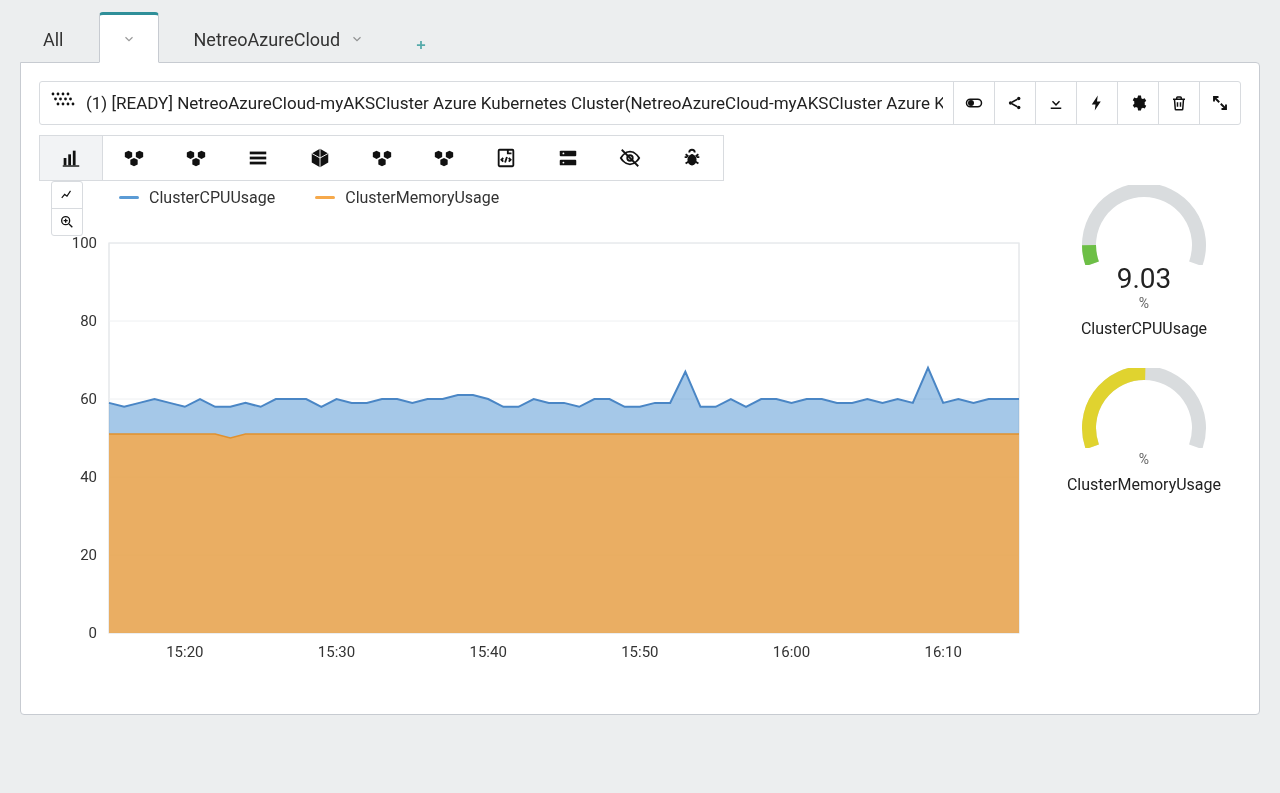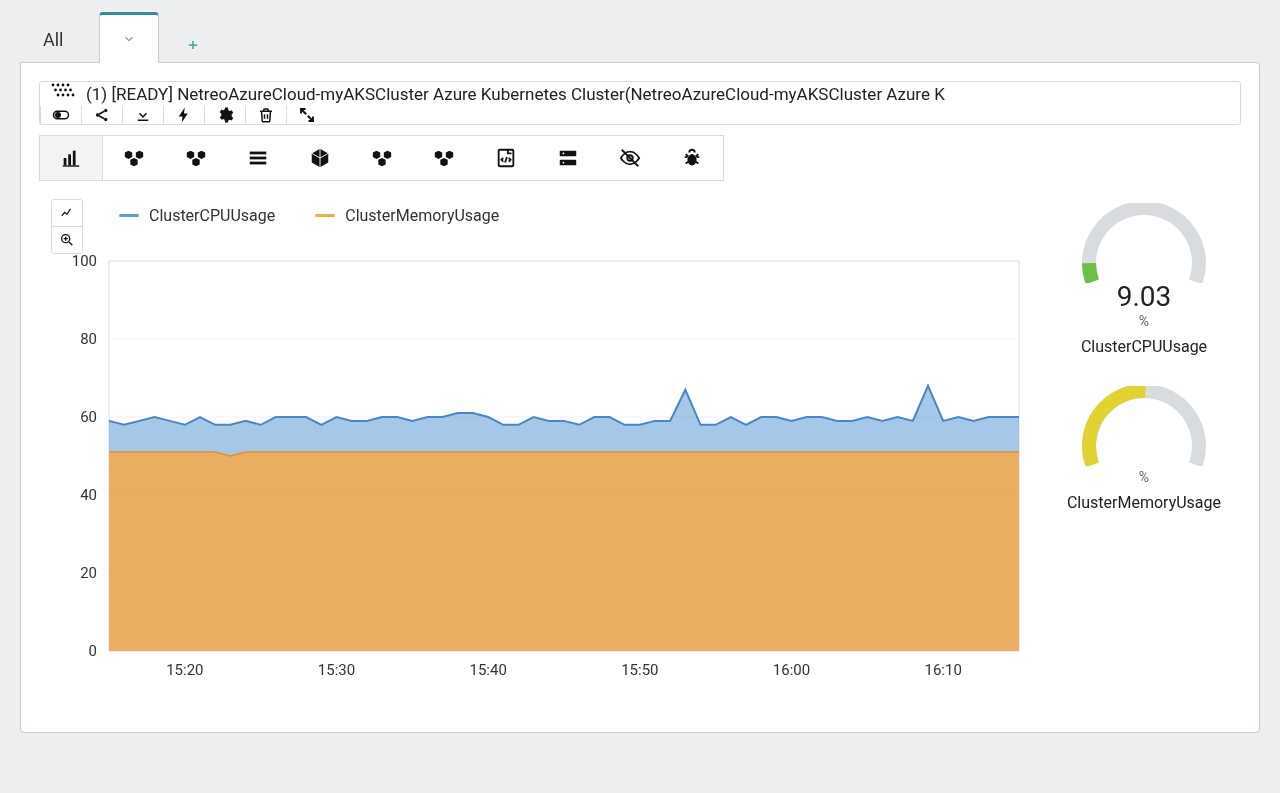--- a/index.html
+++ b/index.html
@@ -69,21 +69,20 @@
     padding: 18px;
   }
   
   .header-bar {
     display: flex;
     align-items: stretch;
     border: 1px solid var(--border);
     border-radius: 3px;
     overflow: hidden;
     height: 42px;
-    flex-direction: column;
   }
   .header-title {
     flex: 1;
     display: flex;
     align-items: center;
     gap: 10px;
     padding: 0 10px;
     font-size: 17px;
     white-space: nowrap;
     overflow: hidden;
@@ -120,21 +119,20 @@
   .subbtn + .subbtn { }
   .subbtn.active {
     background: #f2f3f5;
     border-right: 1px solid var(--border);
   }
   .subbtn svg { width: 22px; height: 22px; }
   
   .content {
     display: flex;
     gap: 18px;
-    margin-top: 18px;
   }
   .chart-wrap {
     flex: 1;
     position: relative;
   }
   .chart-tools {
     position: absolute;
     left: 12px;
     top: 0;
     display: flex;
@@ -178,20 +176,28 @@
 </head>
 <body>
 
 <div class="workspace">
 
   <div class="tab-row">
     <div class="tab">
       <span>All</span>
     </div>
     <div class="tab active">
+      <span class="chev">
+        <svg viewBox="0 0 24 24">
+            <path fill="none" stroke="#555" stroke-width="2" d="M6 9l6 6 6-6"></path>
+          </svg>
+      </span>
+    </div>
+    <div class="tab">
+      <span>NetreoAzureCloud</span>
       <span class="chev">
         <svg viewBox="0 0 24 24">
             <path fill="none" stroke="#555" stroke-width="2" d="M6 9l6 6 6-6"></path>
           </svg>
       </span>
     </div>
     <div class="tab add">
       <svg viewBox="0 0 24 24" width="16" height="16">
           <path fill="none" stroke="#5aa" stroke-width="3" d="M12 5v14M5 12h14"></path>
         </svg>

